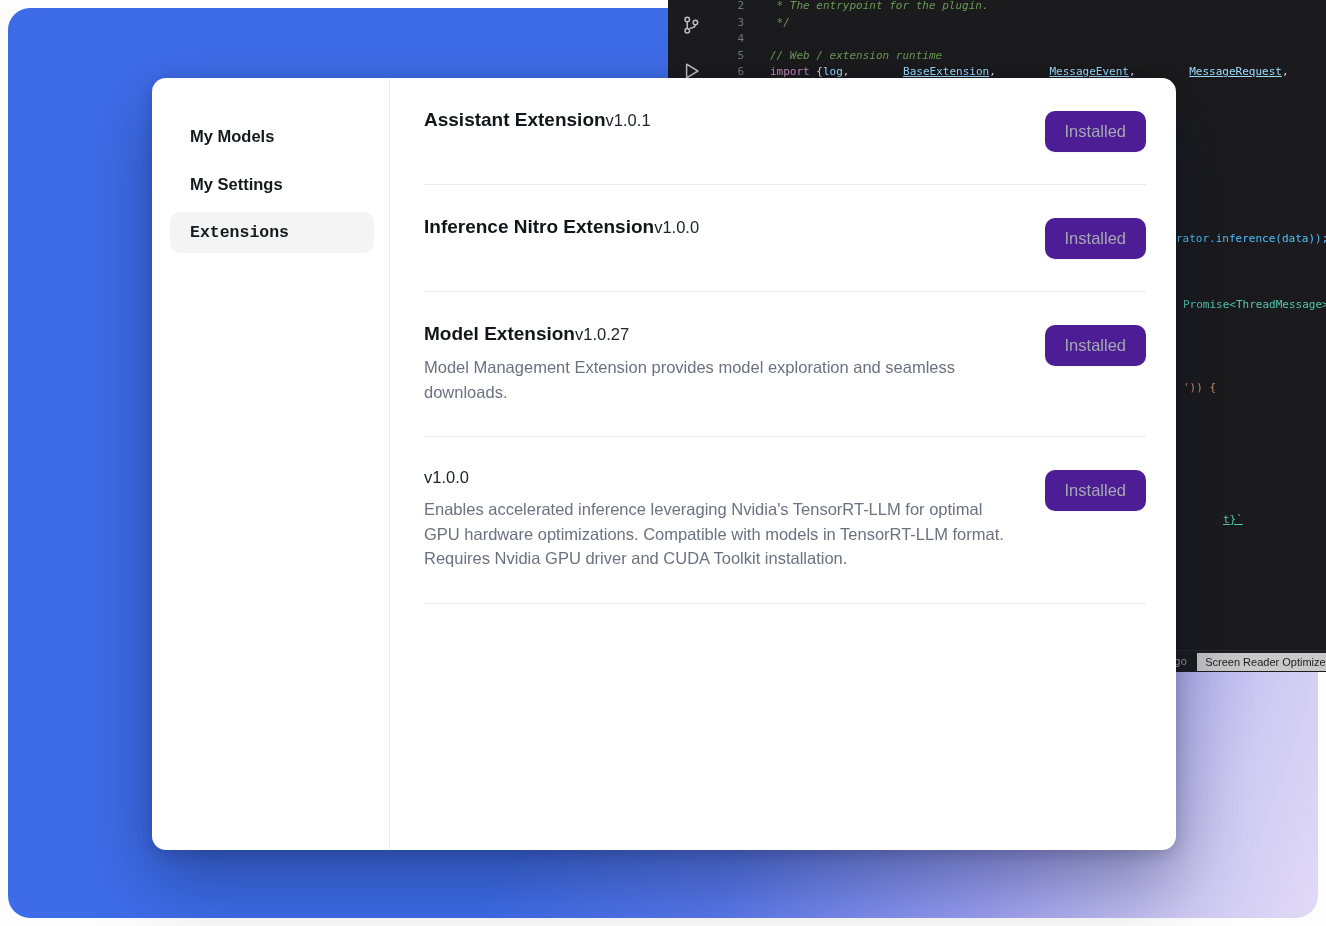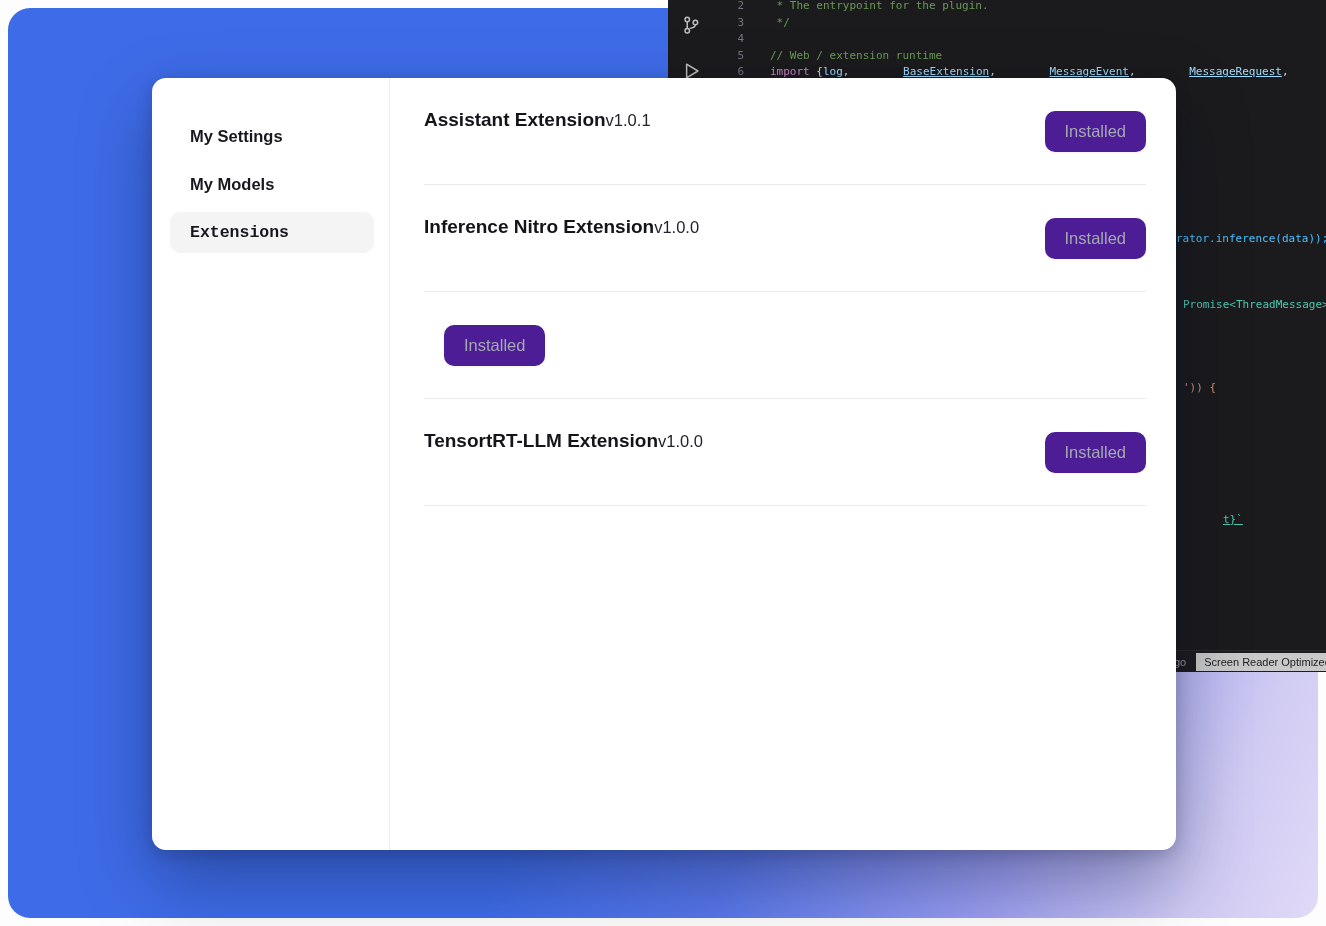--- a/index.html
+++ b/index.html
@@ -38,37 +38,37 @@
     padding-top:15px; gap:26px;
   }
   .activity-bar svg { display:block; }
   .code-lines {
     position:absolute; left:0; top:-2px; right:0;
     font-size:11px; line-height:16.5px; white-space:pre;
   }
   .code-line { display:flex; }
   .ln { width:76px; text-align:right; color:#6e7681; flex:none; }
   .lcode { padding-left:26px; }
-  .tok-comment { color:#6A9955; }
+  .tok-comment { color:#6A9955;font-style:italic; }
   .tok-keyword { color:#C586C0; }
   .tok-punct   { color:#d4d4d4; }
   .tok-ident   { color:#9CDCFE; }
   .tok-method  { color:#4FC1FF; }
   .tok-type    { color:#4EC9B0; }
   .tok-string  { color:#CE9178; }
   .u { text-decoration:underline;margin-left:47px; }
   .code-fragments { position:absolute; inset:0; }
   .frag { position:absolute; font-size:11px; line-height:16.5px; white-space:pre; }
   .statusbar {
     position:absolute; left:0; right:0; bottom:0; height:22px;
     background:#1d1d1f; border-top:1px solid #2b2b2b;
     display:flex; align-items:center;
     font-family:"Liberation Sans", sans-serif; font-size:11px; color:#9a9a9a;
   }
-  .status-left { margin-left:506px; }
+  .status-left { margin-left:506px;font-family:Liberation Mono, monospace; }
   .status-badge {
     margin-left:10px; background:#c9c9c9; color:#1d1d1f;
     padding:3px 8px; white-space:nowrap;
   }
 
   
   .modal {
     position:absolute; left:152px; top:78px; width:1024px; height:772px;
     background:#ffffff; border-radius:14px;
     box-shadow:0 30px 70px rgba(10,15,40,0.35), 0 4px 16px rgba(10,15,40,0.18);
@@ -148,22 +148,22 @@
 
     <div class="statusbar">
       <span class="status-left">go</span>
       <span class="status-badge">Screen Reader Optimized</span>
     </div>
   </div>
 
   <div class="modal">
 
     <aside class="sidebar">
+      <div class="side-item">My Models</div>
       <div class="side-item">My Settings</div>
-      <div class="side-item">My Models</div>
       <div class="side-item active">Extensions</div>
     </aside>
 
     <main class="content">
 
       <section class="row divided">
         <div class="row-text">
           <h3 class="row-title">
             <span>Assistant Extension</span>
             <span class="ver">v1.0.1</span>
@@ -176,29 +176,36 @@
         <div class="row-text">
           <h3 class="row-title">
             <span>Inference Nitro Extension</span>
             <span class="ver">v1.0.0</span>
           </h3>
         </div>
         <button class="btn btn-installed">Installed</button>
       </section>
 
       <section class="row divided">
-        <button class="btn btn-installed">Installed</button>
-      </section>
-
-      <section class="row divided">
-        <div class="row-text">
-          <h3 class="row-title">
-            <span>TensortRT-LLM Extension</span>
+        <div class="row-text">
+          <h3 class="row-title">
+            <span>Model Extension</span>
+            <span class="ver">v1.0.27</span>
+          </h3>
+          <p class="row-desc">Model Management Extension provides model exploration and seamless downloads.</p>
+        </div>
+        <button class="btn btn-installed">Installed</button>
+      </section>
+
+      <section class="row divided">
+        <div class="row-text">
+          <h3 class="row-title">
             <span class="ver">v1.0.0</span>
           </h3>
+          <p class="row-desc">Enables accelerated inference leveraging Nvidia's TensorRT-LLM for optimal GPU hardware optimizations. Compatible with models in TensorRT-LLM format. Requires Nvidia GPU driver and CUDA Toolkit installation.</p>
         </div>
         <button class="btn btn-installed">Installed</button>
       </section>
 
 
     </main>
   </div>
 </div>
 
 </body></html>

